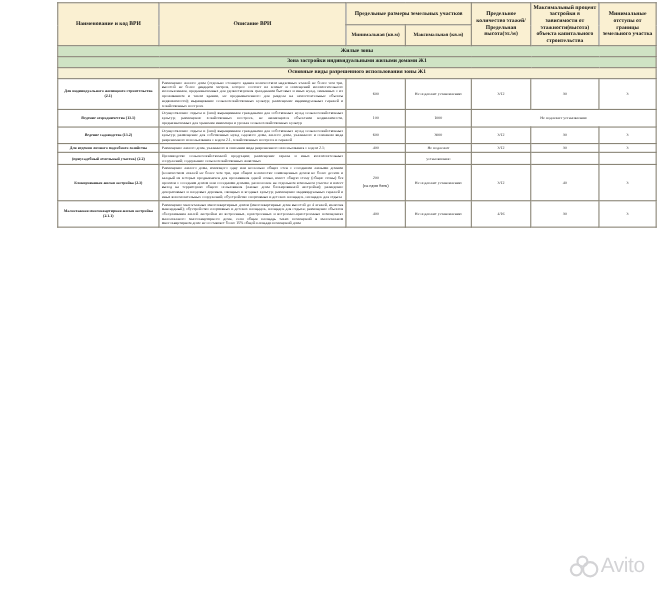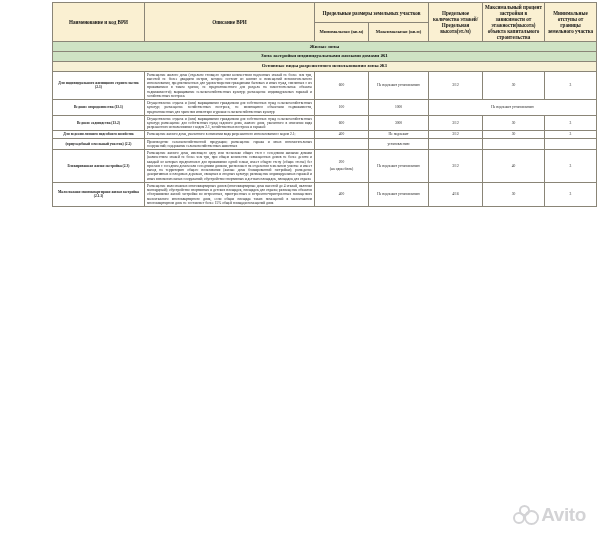--- a/index.html
+++ b/index.html
@@ -124,21 +124,21 @@
     border-radius: 50%;
     border: 2.2px solid #6f6f78;
     display: block;
   }
   #watermark .wm-logo i.b1 { width: 8px;  height: 8px;  left: 0;    top: 7px; }
   #watermark .wm-logo i.b2 { width: 7px;  height: 7px;  left: 6px;  top: 0px; }
   #watermark .wm-logo i.b3 { width: 11px; height: 11px; left: 11px; top: 5px; }
   #watermark .wm-text {
     font-family: "Liberation Sans", sans-serif;
     font-size: 19px;
-    font-weight: bold;
+    font-weight: normal;
     color: #6f6f78;
     letter-spacing: -0.4px;
   }
 </style>
 </head>
 <body>
 
 <div id="sheet">
 
   <table class="vri">

